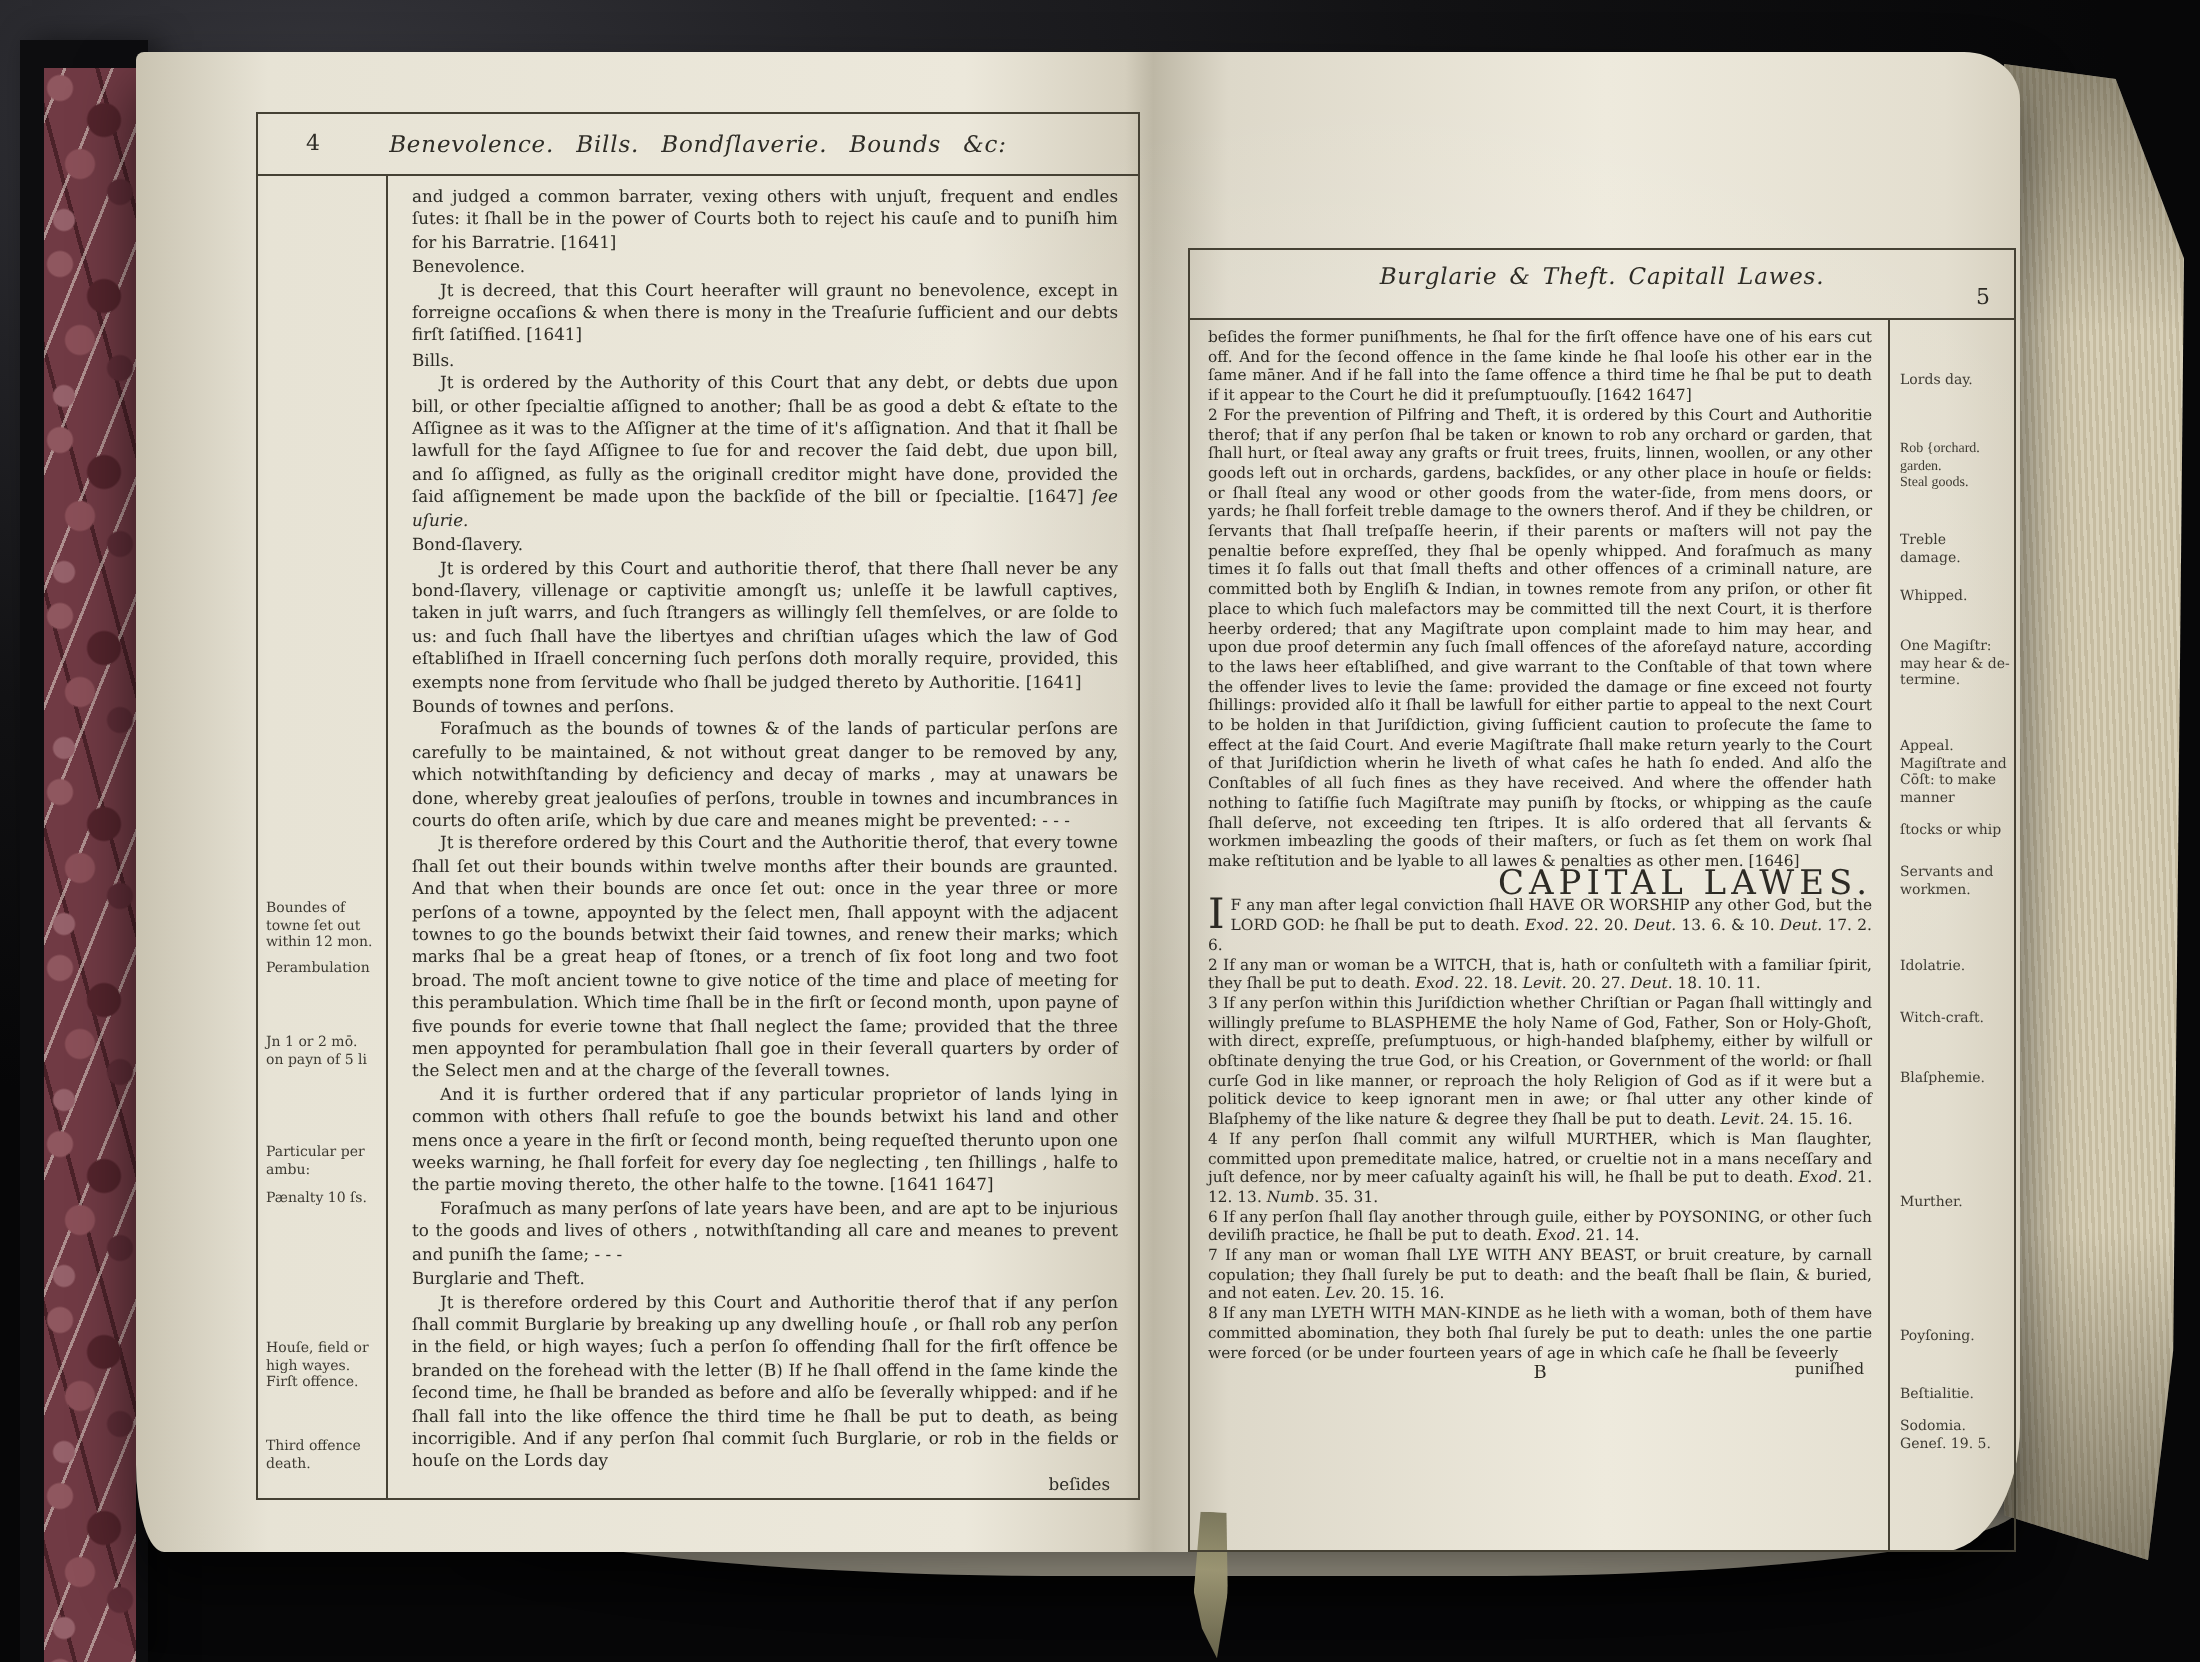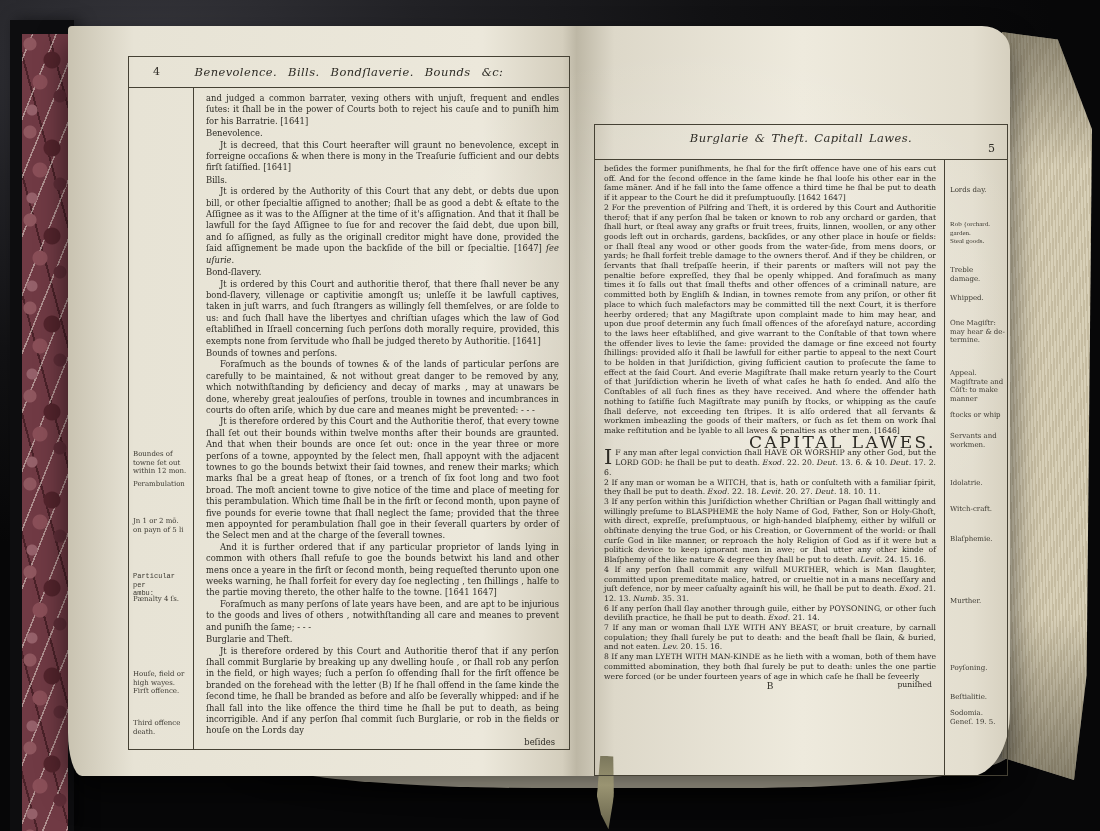--- a/index.html
+++ b/index.html
@@ -88,23 +88,23 @@
       <span class="runhead">Benevolence.  Bills.  Bondſlaverie.  Bounds &amp;c:</span>
     </div>
     <div class="bodyrow">
       <div class="margincol" id="mnotes-left">
           <div class="mnote" style="top: 362px;">Boundes of
 towne ſet out
 within 12 mon.</div>
           <div class="mnote" style="top: 392px;">Perambulation</div>
           <div class="mnote" style="top: 429px;">Jn 1 or 2 mō.
 on payn of 5 li</div>
-          <div class="mnote" style="top: 484px; font-family: Liberation Mono, monospace;">Particular per
+          <div class="mnote" style="top: 484px;">Particular per
 ambu:</div>
-          <div class="mnote" style="top: 507px;">Pænalty 4 ſs.</div>
+          <div class="mnote" style="top: 507px;">Pænalty 10 ſs.</div>
           <div class="mnote" style="top: 582px;">Houſe, field or
 high wayes.
 Firſt offence.</div>
           <div class="mnote" style="top: 631px;">Third offence
 death.</div>
         </div>
       <div class="maincol" id="body-left">
           <div class="para flush"><span>and judged a common barrater, vexing others with unjuſt, frequent and endles ſutes: it ſhall be in the power of Courts both to reject his cauſe and to puniſh him for his Barratrie.  [1641]</span></div>
           <div class="para heading"><span>Benevolence.</span></div>
           <div class="para body"><span>Jt is decreed, that this Court heerafter will graunt no benevolence, except in forreigne occaſions &amp; when there is mony in the Treaſurie ſufficient and our debts firſt ſatiſfied.  [1641]</span></div>

